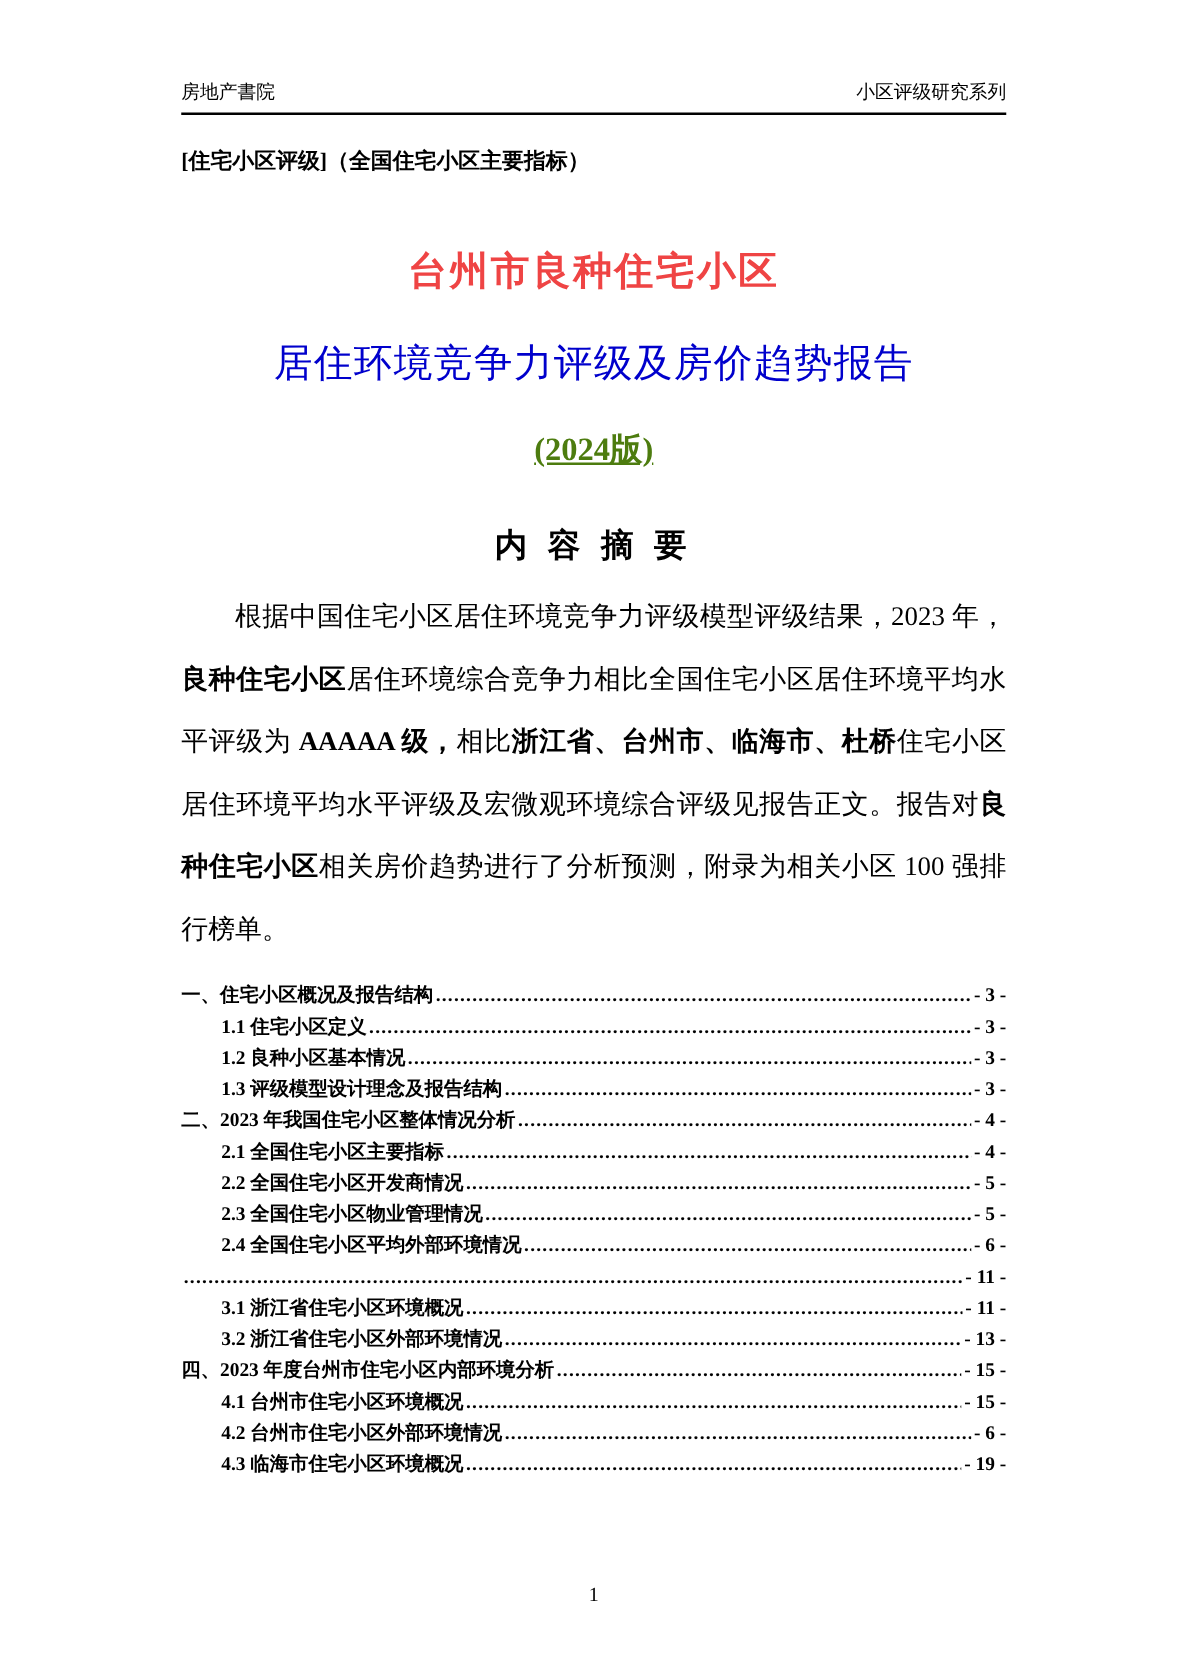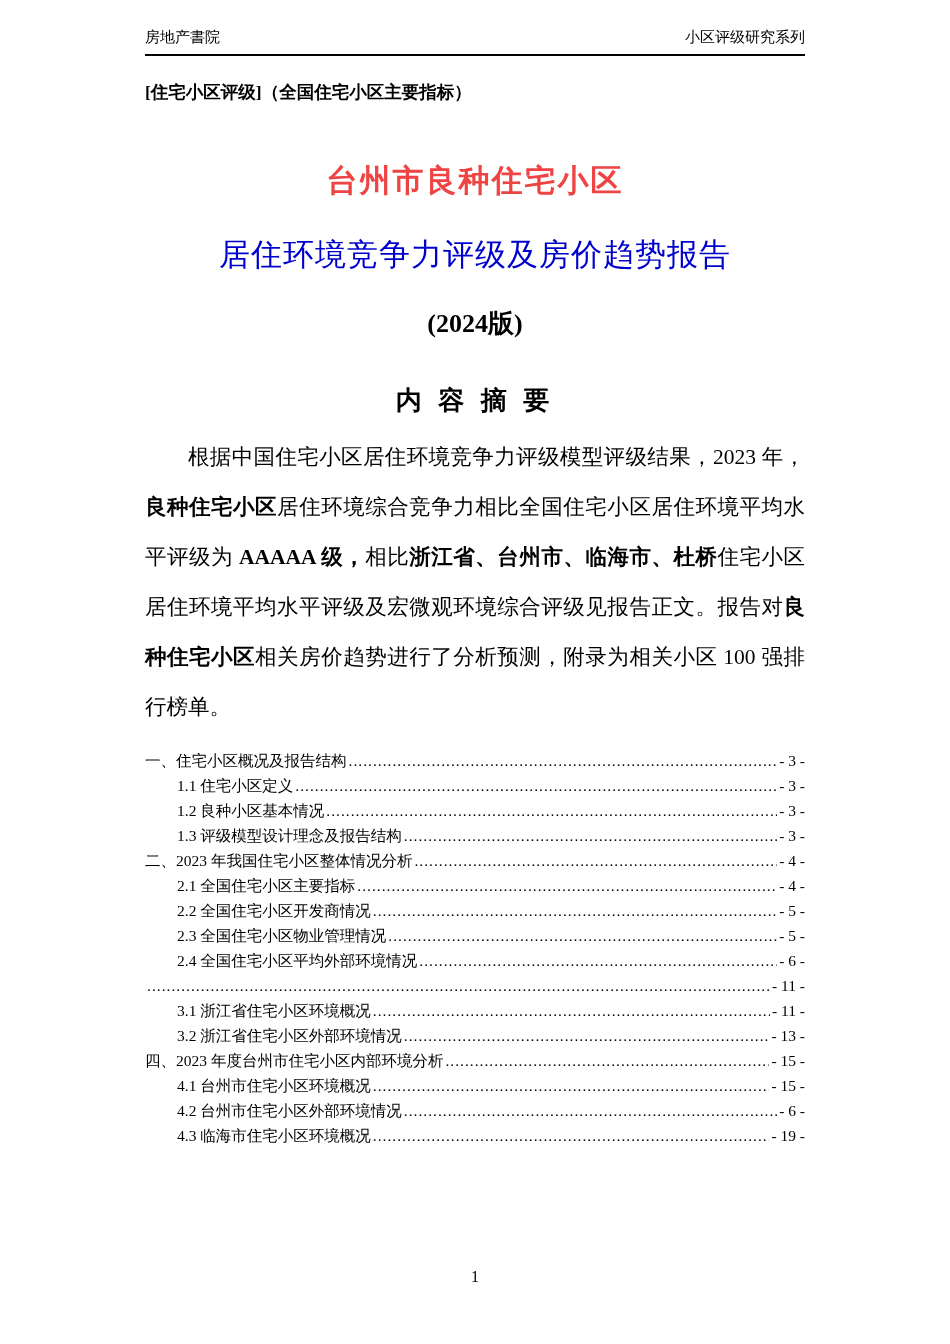--- a/index.html
+++ b/index.html
@@ -6,21 +6,21 @@
   html, body {
     width: 950px; height: 1344px;
     background: #ffffff;
     color: #000000;
     font-family: "Liberation Serif", serif;
     overflow: hidden;
   }
   .page {
     position: relative;
     width: 950px; height: 1344px;
-    padding: 28px 145px 0 145px;
+    padding: 64px 145px 0 145px;
   }
   
   .header-bar {
     display: flex;
     justify-content: space-between;
     align-items: flex-end;
     font-family: "Liberation Sans", sans-serif;
     font-size: 15px;
     padding-bottom: 7px;
     border-bottom: 2.5px solid #000;
@@ -67,21 +67,21 @@
   .toc-heading {
     margin-top: 54px;
     text-align: center;
     font-size: 24px;
     font-weight: bold;
     letter-spacing: 6px;
   }
   .toc-list {
     margin-top: 16px;
     font-size: 15.5px;
-    font-weight: normal;
+    font-weight: bold;
   }
   .toc-row {
     display: flex;
     align-items: baseline;
     height: 25px;
     line-height: 25px;
     white-space: nowrap;
     cursor: pointer;
   }
   .toc-row.level2 { padding-left: 32px; }
@@ -109,21 +109,21 @@
   <div class="header-bar">
     <span>房地产書院</span>
     <span>小区评级研究系列</span>
   </div>
 
   <div class="series-line">[住宅小区评级]（全国住宅小区主要指标）</div>
 
   <div class="title-block">
     <div class="title-line1" style="color: #ef4444;">台州市良种住宅小区</div>
     <div class="title-line2" style="color: rgb(0, 0, 204);">居住环境竞争力评级及房价趋势报告</div>
-    <div class="title-line3" style="color: #000000;">(2024版)</div>
+    <div class="title-line3" style="color: #4d7c0f; text-decoration: underline;">(2024版)</div>
   </div>
 
   <div class="summary-heading">内 容 摘 要</div>
 
   <p class="summary-text" id="summary-text"><span>根据中国住宅小区居住环境竞争力评级模型评级结果，2023 年，</span><span class="bold">良种住宅小区</span><span>居住环境综合竞争力相比全国住宅小区居住环境平均水平评级为 </span><span class="bold">AAAAA 级，</span><span>相比</span><span class="bold">浙江省、台州市、临海市、杜桥</span><span>住宅小区居住环境平均水平评级及宏微观环境综合评级见报告正文。报告对</span><span class="bold">良种住宅小区</span><span>相关房价趋势进行了分析预测，附录为相关小区 100 强排行榜单。</span></p>
 
 
   <div class="toc-list" id="toc-list">
       <div class="toc-row level1">
         <span class="toc-label">一、住宅小区概况及报告结构</span>

